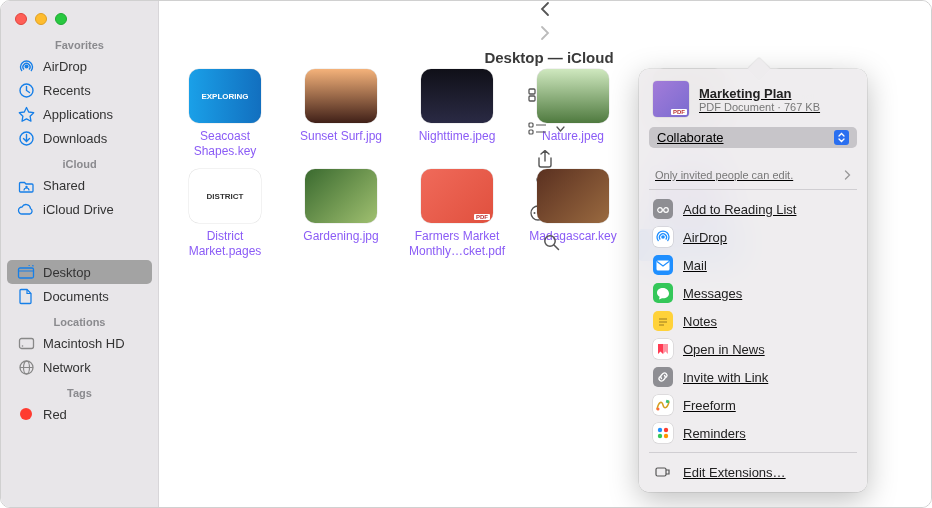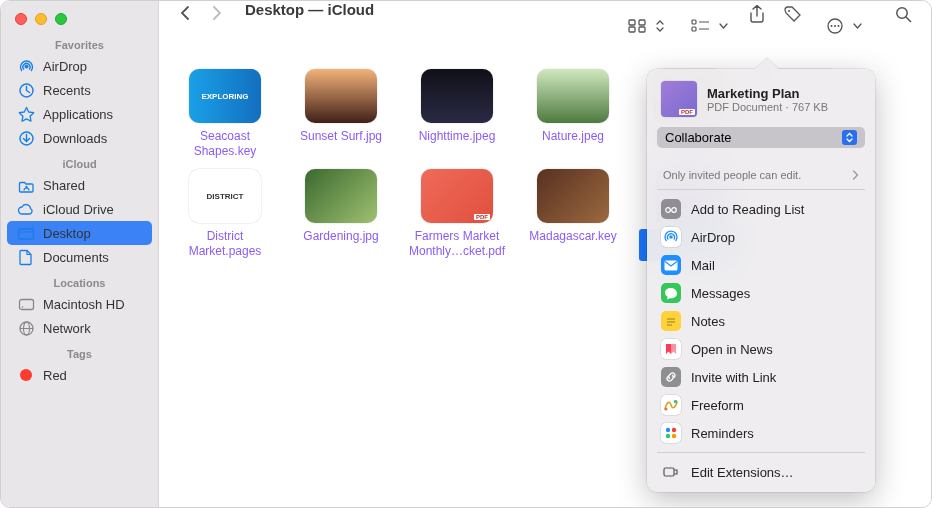--- a/index.html
+++ b/index.html
@@ -5,42 +5,42 @@
 * { box-sizing: border-box; margin: 0; padding: 0; font-family: -apple-system, "Helvetica Neue", Arial, sans-serif; }
 body { width: 932px; height: 508px; background: #fff; overflow: hidden; border-radius: 10px; border: 1px solid #d0d0d0; position: relative; }
 .sidebar { width: 158px; height: 508px; background: #e8e6e9; border-right: 1px solid #d8d6d9; position: absolute; top: 0; left: 0; overflow: hidden; text-align: center; }
 .traffic { display: flex; gap: 8px; padding: 12px 0 6px 14px; }
 .traffic span { width: 12px; height: 12px; border-radius: 50%; display: block; }
 .tl-close { background: #ff5f57; border: 0.5px solid #e0443e; }
 .tl-min { background: #febc2e; border: 0.5px solid #dfa023; }
 .tl-max { background: #28c840; border: 0.5px solid #1faa33; }
 .sb-section-label { font-size: 11px; color: #8a8a8e; font-weight: 600; padding: 8px 12px 3px; }
 .sb-item { display: flex; align-items: center; gap: 8px; padding: 3px 10px; margin: 0 6px; border-radius: 5px; font-size: 13px; color: #333; cursor: default; }
-.sb-item.selected { background: #3b82f6; }
+.sb-item.selected { background: #a3a3a3; margin-top: 39px; }
 .sb-icon { width: 18px; height: 18px; display: flex; align-items: center; justify-content: center; color: #167fe8; flex-shrink: 0; }
 .sb-icon.gray { color: #888; }
 .tag-dot { width: 12px; height: 12px; border-radius: 50%; }
 .main { position: absolute; left: 158px; top: 0; right: 0; bottom: 0; background: #fff; }
-.toolbar { height: 50px; display: flex; padding: 0 14px; border-bottom: 1px solid #eaeaea00; gap: 8px; }
+.toolbar { height: 50px; display: flex; align-items: center; padding: 0 6px; border-bottom: 1px solid #eaeaea00; gap: 8px; flex-direction: column; }
 .nav-btn { width: 24px; height: 24px; display: flex; align-items: center; justify-content: center; color: #555; }
 .nav-btn.disabled { color: #bbb; }
 .win-title { font-weight: 600; font-size: 15px; color: #3a3a3a; margin-left: 8px; }
 .toolbar-spacer { flex: 1; }
 .tb-group { display: flex; align-items: center; gap: 2px; padding: 0 6px; }
 .tb-btn { height: 26px; min-width: 28px; display: flex; align-items: center; justify-content: center; color: #555; position: relative; }
 .grid-area { padding: 18px 16px; display: flex; flex-wrap: wrap; gap: 10px 16px; align-content: flex-start; }
 .file { width: 100px; text-align: center; }
 .thumb { width: 72px; height: 54px; margin: 0 auto 6px; border-radius: 10px; background: #ddd; position: relative; overflow: hidden; box-shadow: 0 0 0 0.5px rgba(0,0,0,0.1); }
 .file.selected .thumb { outline: 2px solid #1b78ff44; outline-offset: 2px; background-color: #dbe8fb; border-radius: 4px; }
 .file.selected .thumb-inner { transform: scale(0.92); }
 .thumb-inner { width:100%; height:100%; display:flex; align-items:center; justify-content:center; font-size: 9px; color:#fff; }
 .flabel { font-size: 12px; color: #8b5cf6; line-height: 1.25; word-wrap: break-word; }
 .file.selected .flabel { background: #1b78ff; color: #fff; border-radius: 3px; padding: 1px 4px; display: inline-block; }
 
-.popover { position: absolute; top: 68px; right: 56px; width: 228px; background: #eeeceef0; backdrop-filter: blur(20px); border-radius: 10px; box-shadow: 0 8px 30px rgba(0,0,0,0.25), 0 0 0 0.5px rgba(0,0,0,0.15); padding: 10px 0 6px; }
+.popover { position: absolute; top: 68px; right: 64px; width: 228px; background: #eeeceef0; backdrop-filter: blur(20px); border-radius: 10px; box-shadow: 0 8px 30px rgba(0,0,0,0.25), 0 0 0 0.5px rgba(0,0,0,0.15); padding: 10px 0 6px; text-decoration: underline; }
 .popover::before { content:""; position:absolute; top:-8px; right:100px; width:16px; height:16px; background:#eeecee; transform: rotate(45deg); border-top-left-radius:3px; box-shadow: -1px -1px 1px rgba(0,0,0,0.08); }
 .pop-header { display:flex; gap:10px; padding: 2px 14px 8px; align-items:center; }
 .pop-thumb { width:36px; height:36px; background:linear-gradient(135deg,#a37cd9,#7a6bd0); border-radius:4px; position:relative; box-shadow:0 0 0 0.5px rgba(0,0,0,0.1); }
 .pop-thumb::after { content:"PDF"; position:absolute; bottom:2px; right:2px; font-size:6px; background:#fff; color:#b33; padding:0 2px; border-radius:1px; font-weight:bold; }
 .pop-title { font-size:13px; font-weight:600; color:#222; }
 .pop-sub { font-size:11px; color:#777; }
 .pop-select { margin: 2px 10px 0; background:#c7c5c9; border-radius:5px; padding:3px 8px; font-size:13px; display:flex; align-items:center; justify-content:space-between; }
 .pop-select .chev { width:15px; height:15px; background:#2a6ff0; border-radius:3px; display:flex; align-items:center; justify-content:center; }
 .pop-hint { margin: 19px 12px 6px; font-size:11px; color:#777; display:flex; justify-content:space-between; align-items:center; padding: 2px 4px; }
 .pop-item { display:flex; align-items:center; gap:10px; padding: 4px 14px; font-size:13px; color:#222; }

